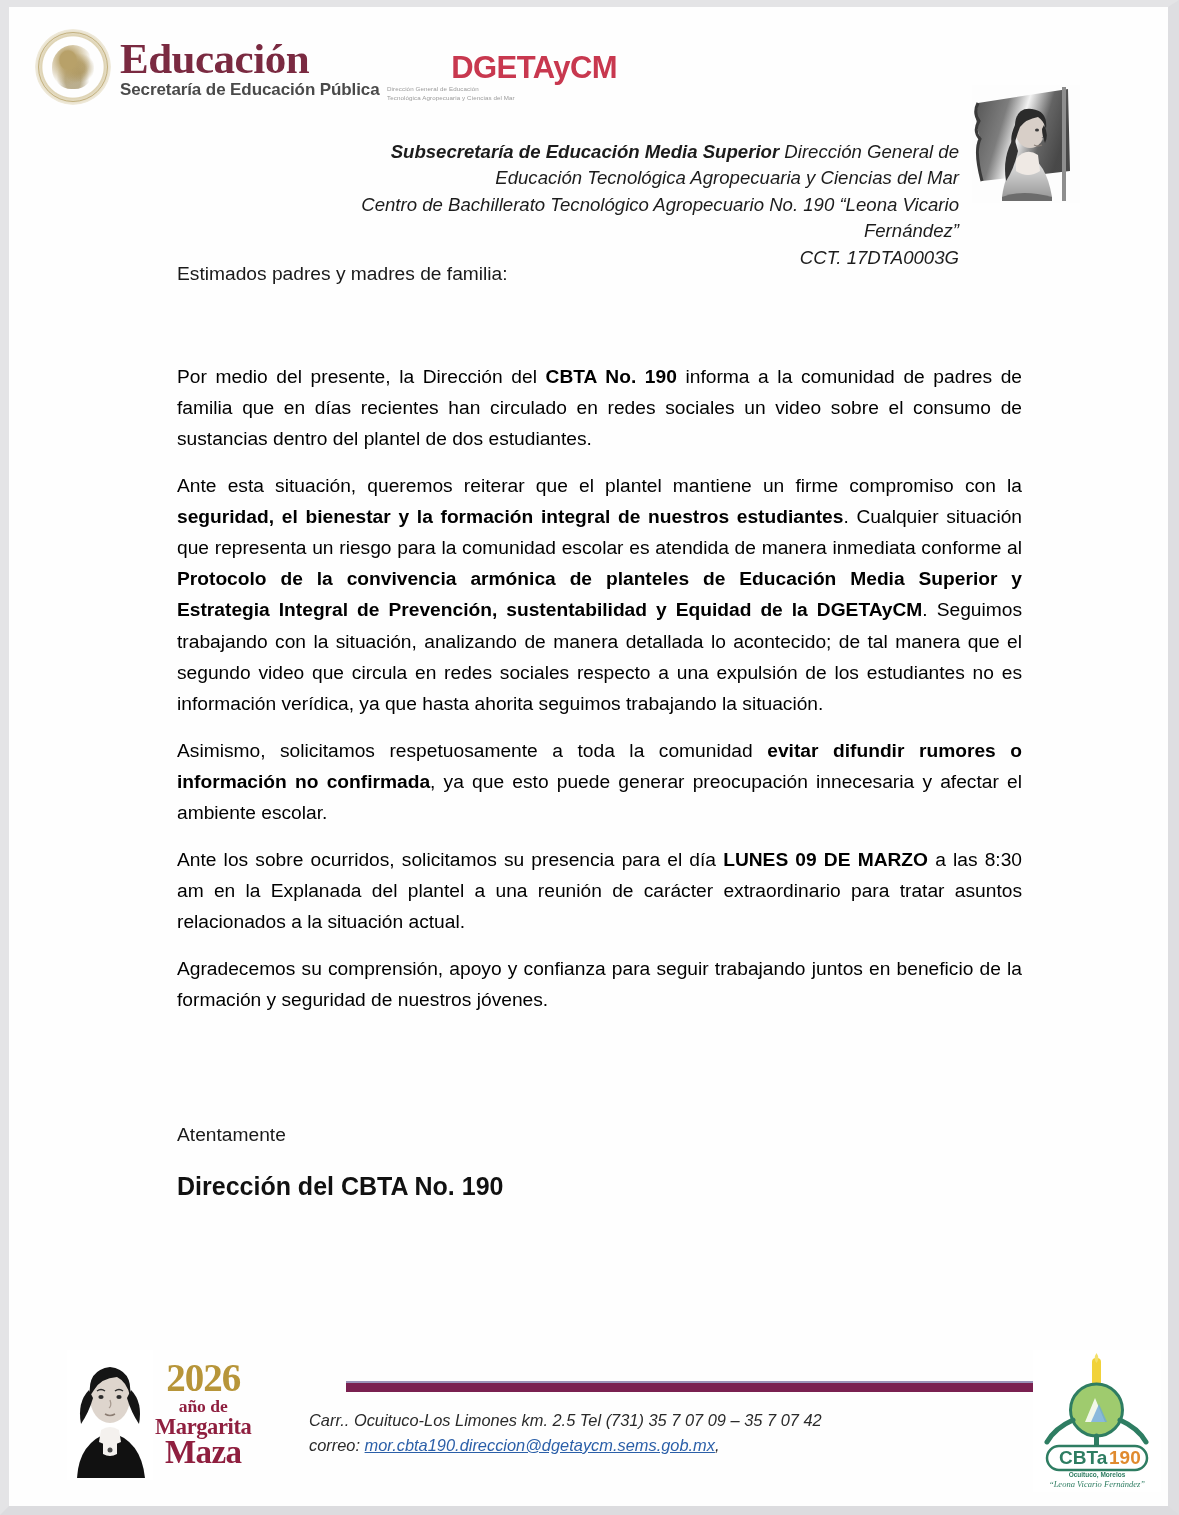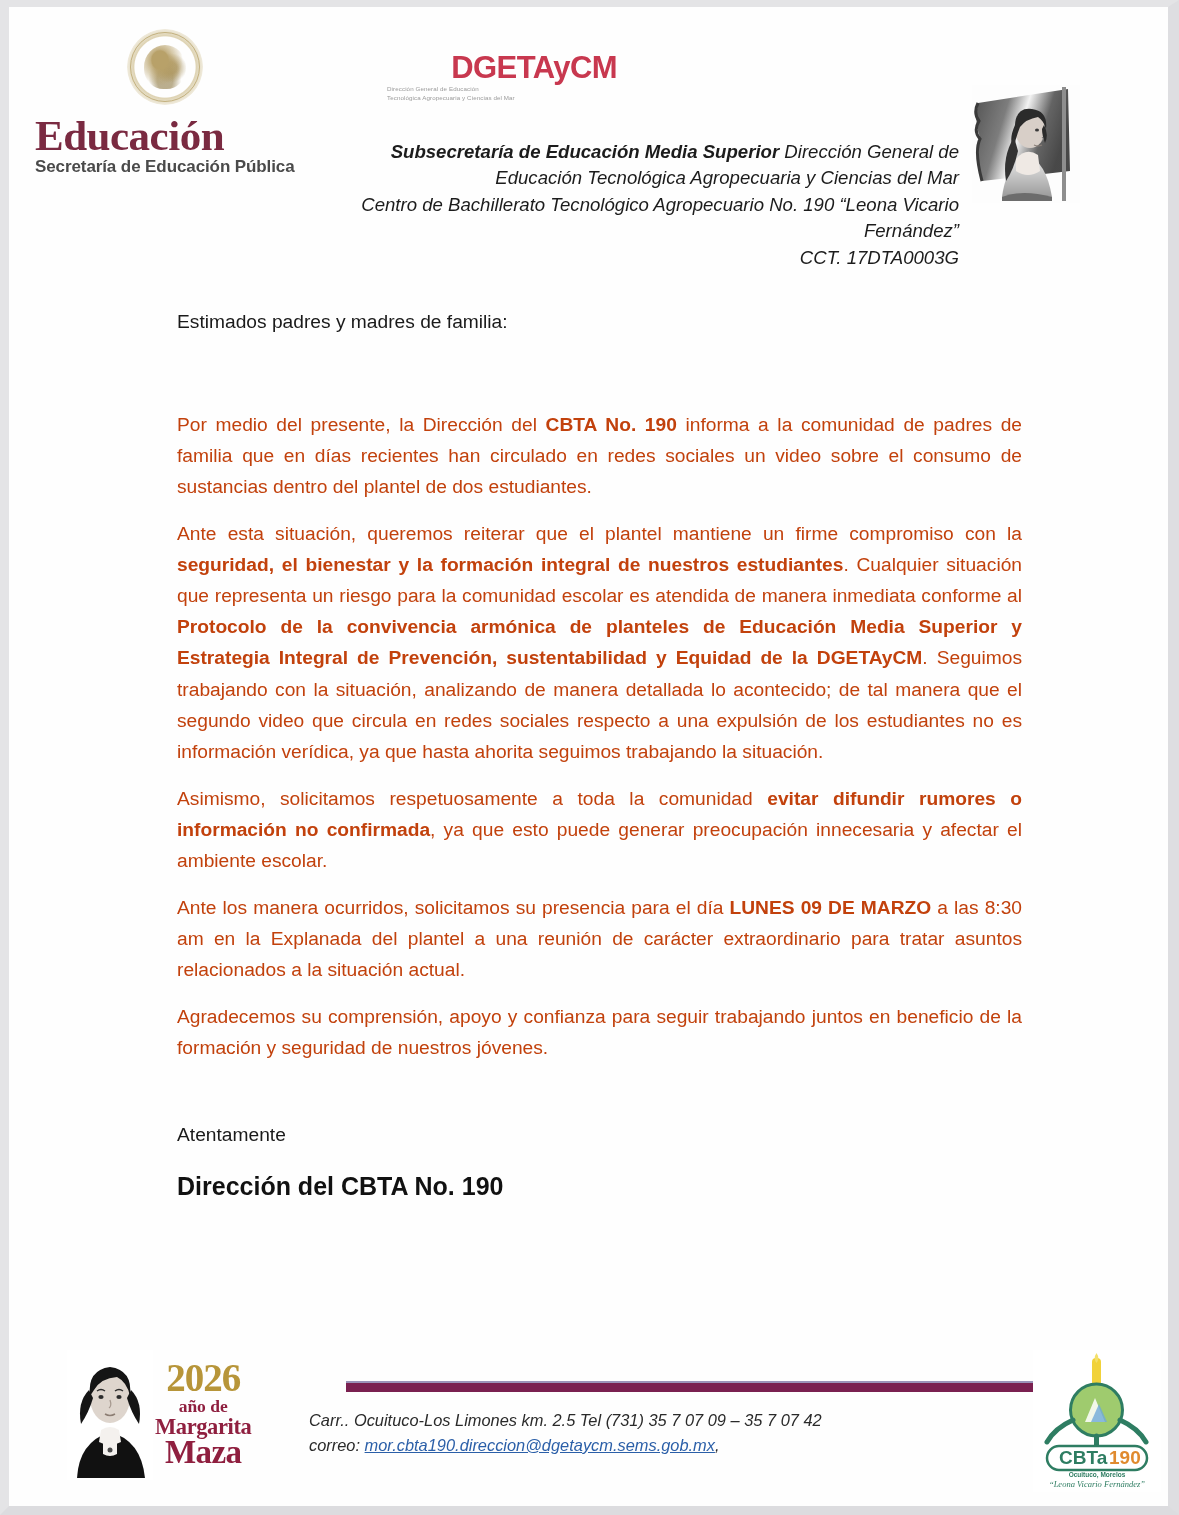--- a/index.html
+++ b/index.html
@@ -40,21 +40,20 @@
     width: 1159px;
     height: 240px;
   }
   .sep-logo {
     position: absolute;
     left: 26px;
     top: 22px;
     display: flex;
     align-items: center;
     gap: 9px;
-    flex-direction: column;
   }
   .eagle {
     width: 76px;
     height: 76px;
     border-radius: 50%;
     position: relative;
     background:
       radial-gradient(circle at 50% 50%, rgba(255,255,255,0) 56%, rgba(196,176,118,0.55) 58%, rgba(196,176,118,0.25) 70%, rgba(255,255,255,0) 72%);
     flex: none;
   }
@@ -142,31 +141,30 @@
     overflow: hidden;
   }
   .flag-img svg { display: block; }
 
   
   .body-area {
     position: absolute;
     left: 168px;
     top: 253px;
     width: 845px;
-    margin-top: 48px;
   }
   .greeting {
     font-size: 19.2px;
     color: #1a1a1a;
     line-height: 1.5;
     margin: 0 0 0 0;
   }
   p.para {
     font-size: 19.2px;
-    color: #c2410c;
+    color: #000000;
     line-height: 1.62;
     text-align: justify;
     margin: 0 0 16px 0;
     -webkit-hyphens: none;
     hyphens: none;
   }
   p.para b { font-weight: 700; }
   .gap-1 { height: 72px; }
 
   .sign {
@@ -351,21 +349,21 @@
     </div>
   </div>
 
   <div class="body-area">
     <p class="greeting">Estimados padres y madres de familia:</p>
     <div class="gap-1"></div>
     <div id="paragraphs">
           <p class="para"><span>Por medio del presente, la Dirección del </span><b>CBTA No. 190</b><span> informa a la comunidad de padres de familia que en días recientes han circulado en redes sociales un video sobre el consumo de sustancias dentro del plantel de dos estudiantes.</span></p>
           <p class="para"><span>Ante esta situación, queremos reiterar que el plantel mantiene un firme compromiso con la </span><b>seguridad, el bienestar y la formación integral de nuestros estudiantes</b><span>. Cualquier situación que representa un riesgo para la comunidad escolar es atendida de manera inmediata conforme al </span><b>Protocolo de la convivencia armónica de planteles de Educación Media Superior y Estrategia Integral de Prevención, sustentabilidad y Equidad de la DGETAyCM</b><span>. Seguimos trabajando con la situación, analizando de manera detallada lo acontecido; de tal manera que el segundo video que circula en redes sociales respecto a una expulsión de los estudiantes no es información verídica, ya que hasta ahorita seguimos trabajando la situación.</span></p>
           <p class="para"><span>Asimismo, solicitamos respetuosamente a toda la comunidad </span><b>evitar difundir rumores o información no confirmada</b><span>, ya que esto puede generar preocupación innecesaria y afectar el ambiente escolar.</span></p>
-          <p class="para"><span>Ante los manera ocurridos, solicitamos su presencia para el día </span><b>LUNES 09 DE MARZO</b><span> a las 8:30 am en la Explanada del plantel a una reunión de carácter extraordinario para tratar asuntos relacionados a la situación actual.</span></p>
+          <p class="para"><span>Ante los sobre ocurridos, solicitamos su presencia para el día </span><b>LUNES 09 DE MARZO</b><span> a las 8:30 am en la Explanada del plantel a una reunión de carácter extraordinario para tratar asuntos relacionados a la situación actual.</span></p>
           <p class="para"><span>Agradecemos su comprensión, apoyo y confianza para seguir trabajando juntos en beneficio de la formación y seguridad de nuestros jóvenes.</span></p>
         </div>
   </div>
 
   <div class="sign">
     <p class="atentamente">Atentamente</p>
     <p class="dir">Dirección del CBTA No. 190</p>
   </div>
 
   <div class="footer">

